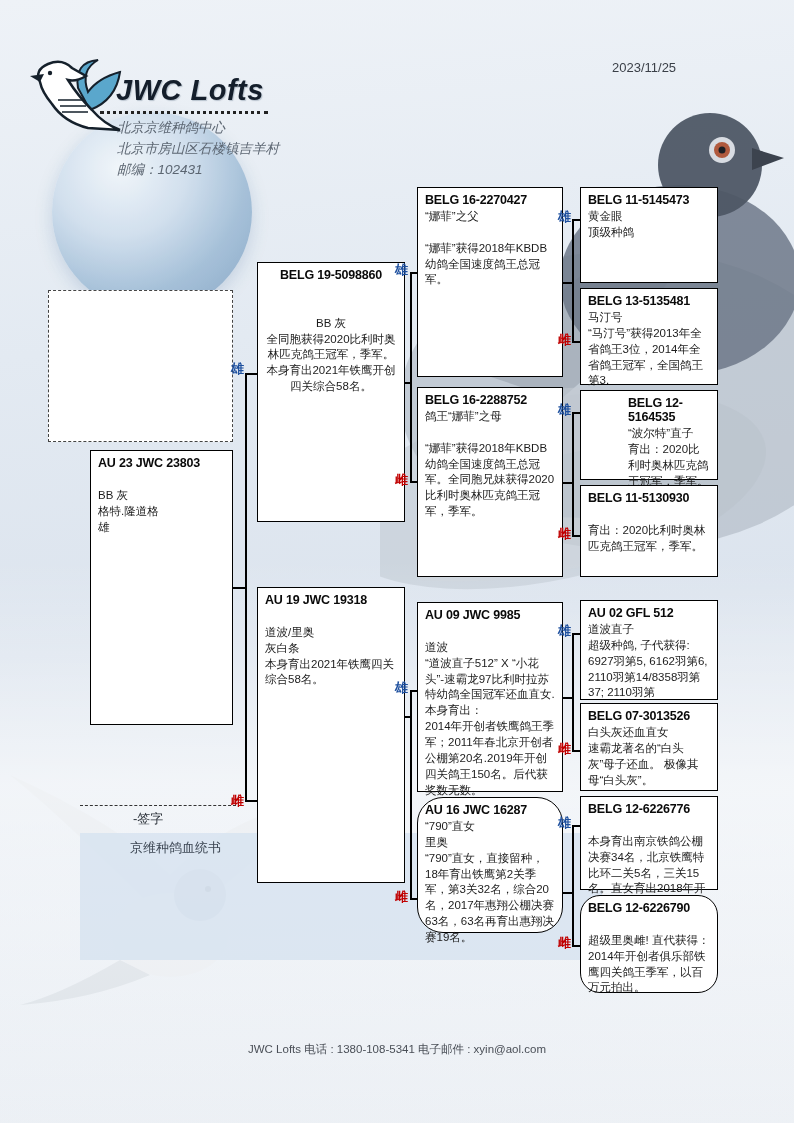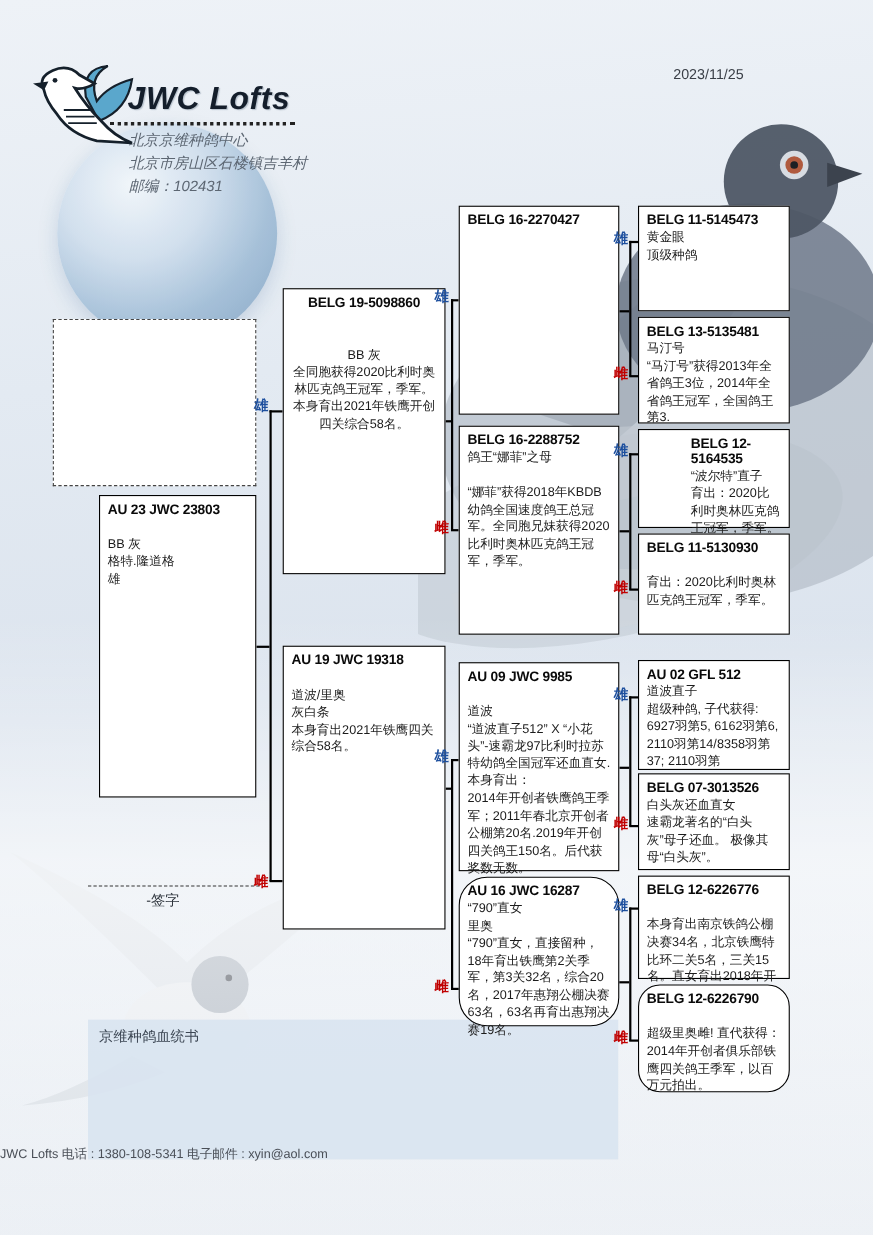--- a/index.html
+++ b/index.html
@@ -7,22 +7,22 @@
   .page{position:relative;width:794px;height:1123px;margin:0 auto;overflow:hidden;
         background:linear-gradient(175deg,#eef2f7 0%,#e3eaf2 30%,#dce4ee 55%,#e8edf3 78%,#eef1f5 100%);}
   
   .bg{position:absolute;pointer-events:none;}
   .globe{left:52px;top:112px;width:200px;height:200px;border-radius:50%;
          background:radial-gradient(circle at 34% 28%, #f2f7fb 0%, #cfdeed 35%, #9fbcd6 65%, #7e9fc0 100%);
          box-shadow:0 6px 18px rgba(120,150,180,.35);opacity:.9;z-index:1;}
   .haze{left:0;top:560px;width:794px;height:563px;z-index:1;
         background:linear-gradient(180deg,rgba(255,255,255,0) 0%,rgba(255,255,255,.55) 40%,rgba(235,240,246,.2) 100%);}
   svg.bg{z-index:0;}
-  .cert-box{position:absolute;left:80px;top:927px;width:482px;height:127px;
-            background:rgba(216,228,240,.88);z-index:2;}
+  .cert-box{position:absolute;left:80px;top:833px;width:482px;height:127px;
+            background:rgba(216,228,240,.88);z-index:2;padding-left:40px;}
   .cert-label{padding:6px 10px;font-size:13px;color:#3c4653;}
   .dashed-box{position:absolute;left:48px;top:290px;width:185px;height:152px;
               background:#fff;border:1.5px dashed #444;box-sizing:border-box;z-index:2;}
   
   .pbox{position:absolute;background:#fff;border:1.2px solid #000;box-sizing:border-box;z-index:3;}
   .pbox .title{font-weight:700;font-size:12.5px;color:#0a0a0a;padding:5px 7px 0 7px;letter-spacing:-.2px;}
   .pbox .body{font-size:11.5px;color:#1c1c1c;padding:2px 7px 4px 7px;white-space:pre-line;line-height:1.38;}
   
   .vline,.hline{position:absolute;background:#000;z-index:2;}
   .vline{width:1.5px;} .hline{height:1.5px;}
@@ -31,21 +31,21 @@
   .sex{position:absolute;font-weight:700;font-size:13px;z-index:4;}
   .sex.m{color:#1d4f9e;} .sex.f{color:#c00000;}
   
   .logo-text{position:absolute;left:116px;top:74px;font-size:29px;font-weight:700;font-style:italic;
              color:#141e2b;z-index:5;letter-spacing:.5px;text-shadow:1px 1px 1px rgba(90,110,130,.35);}
   .logo-underline{position:absolute;left:100px;top:111px;width:168px;border-top:3px dotted #222;z-index:5;}
   .addr{position:absolute;left:117px;top:118px;z-index:5;font-style:italic;color:#5c6672;
         font-size:13.5px;line-height:1.55;}
   .date{position:absolute;left:612px;top:60px;font-size:13px;color:#3a3f47;z-index:5;}
   .sig-label{position:absolute;left:133px;top:810px;font-size:13px;color:#2d333b;z-index:3;}
-  .footer{position:absolute;left:0;top:1042px;width:794px;
+  .footer{position:absolute;left:0;top:1042px;width:794px;text-align:center;
           font-size:11.5px;color:#4a4f57;z-index:5;}
 </style>
 </head>
 <body>
 
 <div class="page">
 
   <svg class="bg" style="left:380px;top:70px;width:414px;height:560px;" viewBox="0 0 414 560">
     <ellipse cx="250" cy="330" rx="230" ry="150" fill="#aab3bd" opacity=".55"></ellipse>
     <ellipse cx="170" cy="420" rx="220" ry="90" fill="#b8c0c9" opacity=".45" transform="rotate(-12 170 420)"></ellipse>
@@ -150,29 +150,32 @@
 格特.隆道格
 雄</div>
   </div>
   <div class="pbox" style="left:257px;top:262px;width:148px;height:260px;text-align:center;">
     <div class="title">BELG 19-5098860</div>
     <div class="body">
 
 BB 灰
 全同胞获得2020比利时奥林匹克鸽王冠军，季军。本身育出2021年铁鹰开创四关综合58名。</div>
   </div>
-  <div class="pbox" style="left:257px;top:587px;width:148px;height:258px;">
+  <div class="pbox" style="left:257px;top:587px;width:148px;height:296px;">
     <div class="title">AU 19 JWC 19318</div>
     <div class="body">
 道波/里奥
  灰白条
 本身育出2021年铁鹰四关综合58名。</div>
   </div>
   <div class="pbox" style="left:417px;top:187px;width:146px;height:190px;">
     <div class="title">BELG 16-2270427</div>
+    <div class="body">“娜菲”之父
+
+“娜菲”获得2018年KBDB幼鸽全国速度鸽王总冠军。</div>
   </div>
   <div class="pbox" style="left:417px;top:387px;width:146px;height:190px;">
     <div class="title">BELG 16-2288752</div>
     <div class="body">鸽王“娜菲”之母
 
 “娜菲”获得2018年KBDB幼鸽全国速度鸽王总冠军。全同胞兄妹获得2020比利时奥林匹克鸽王冠军，季军。</div>
   </div>
   <div class="pbox" style="left:417px;top:602px;width:146px;height:190px;">
     <div class="title">AU 09 JWC 9985</div>
     <div class="body">

